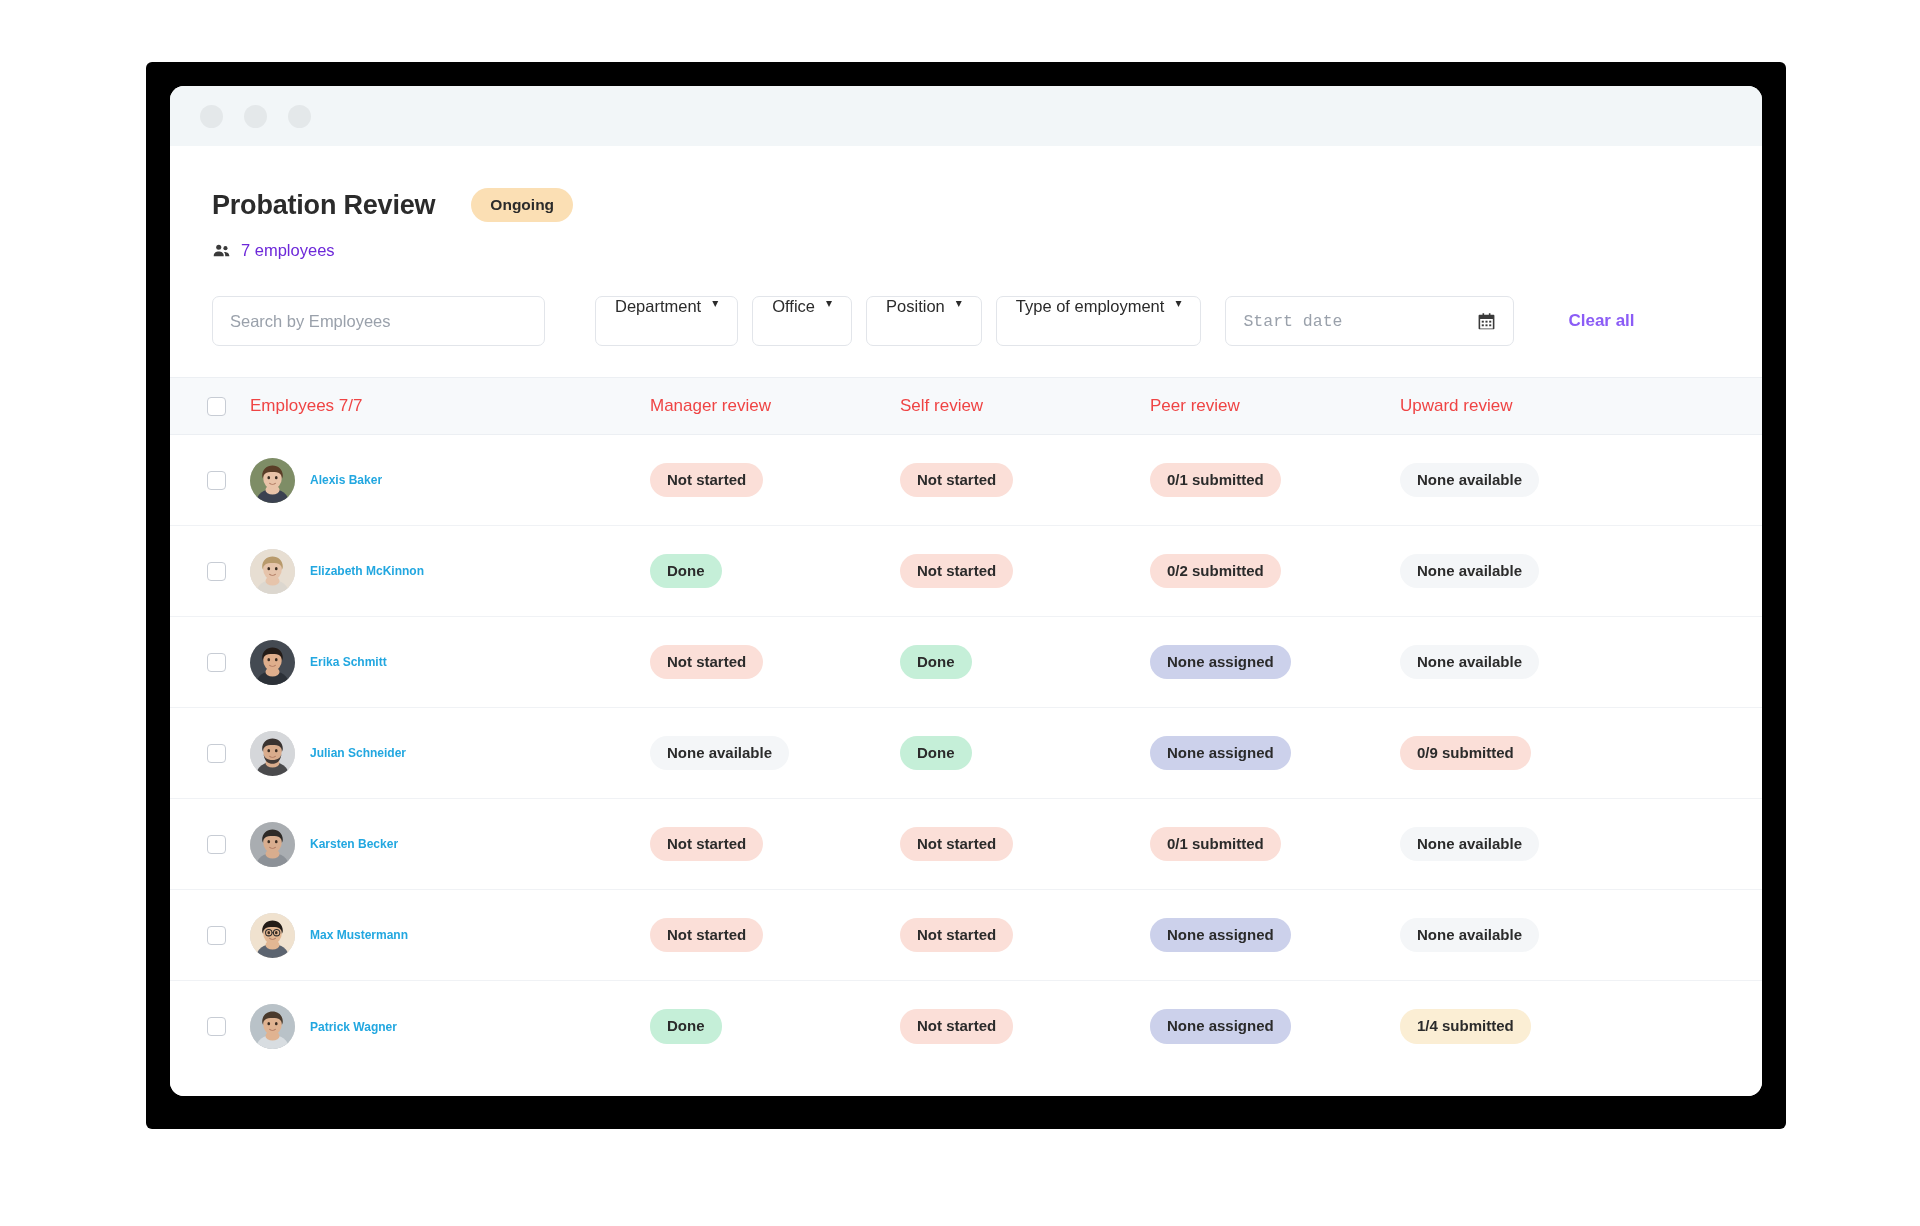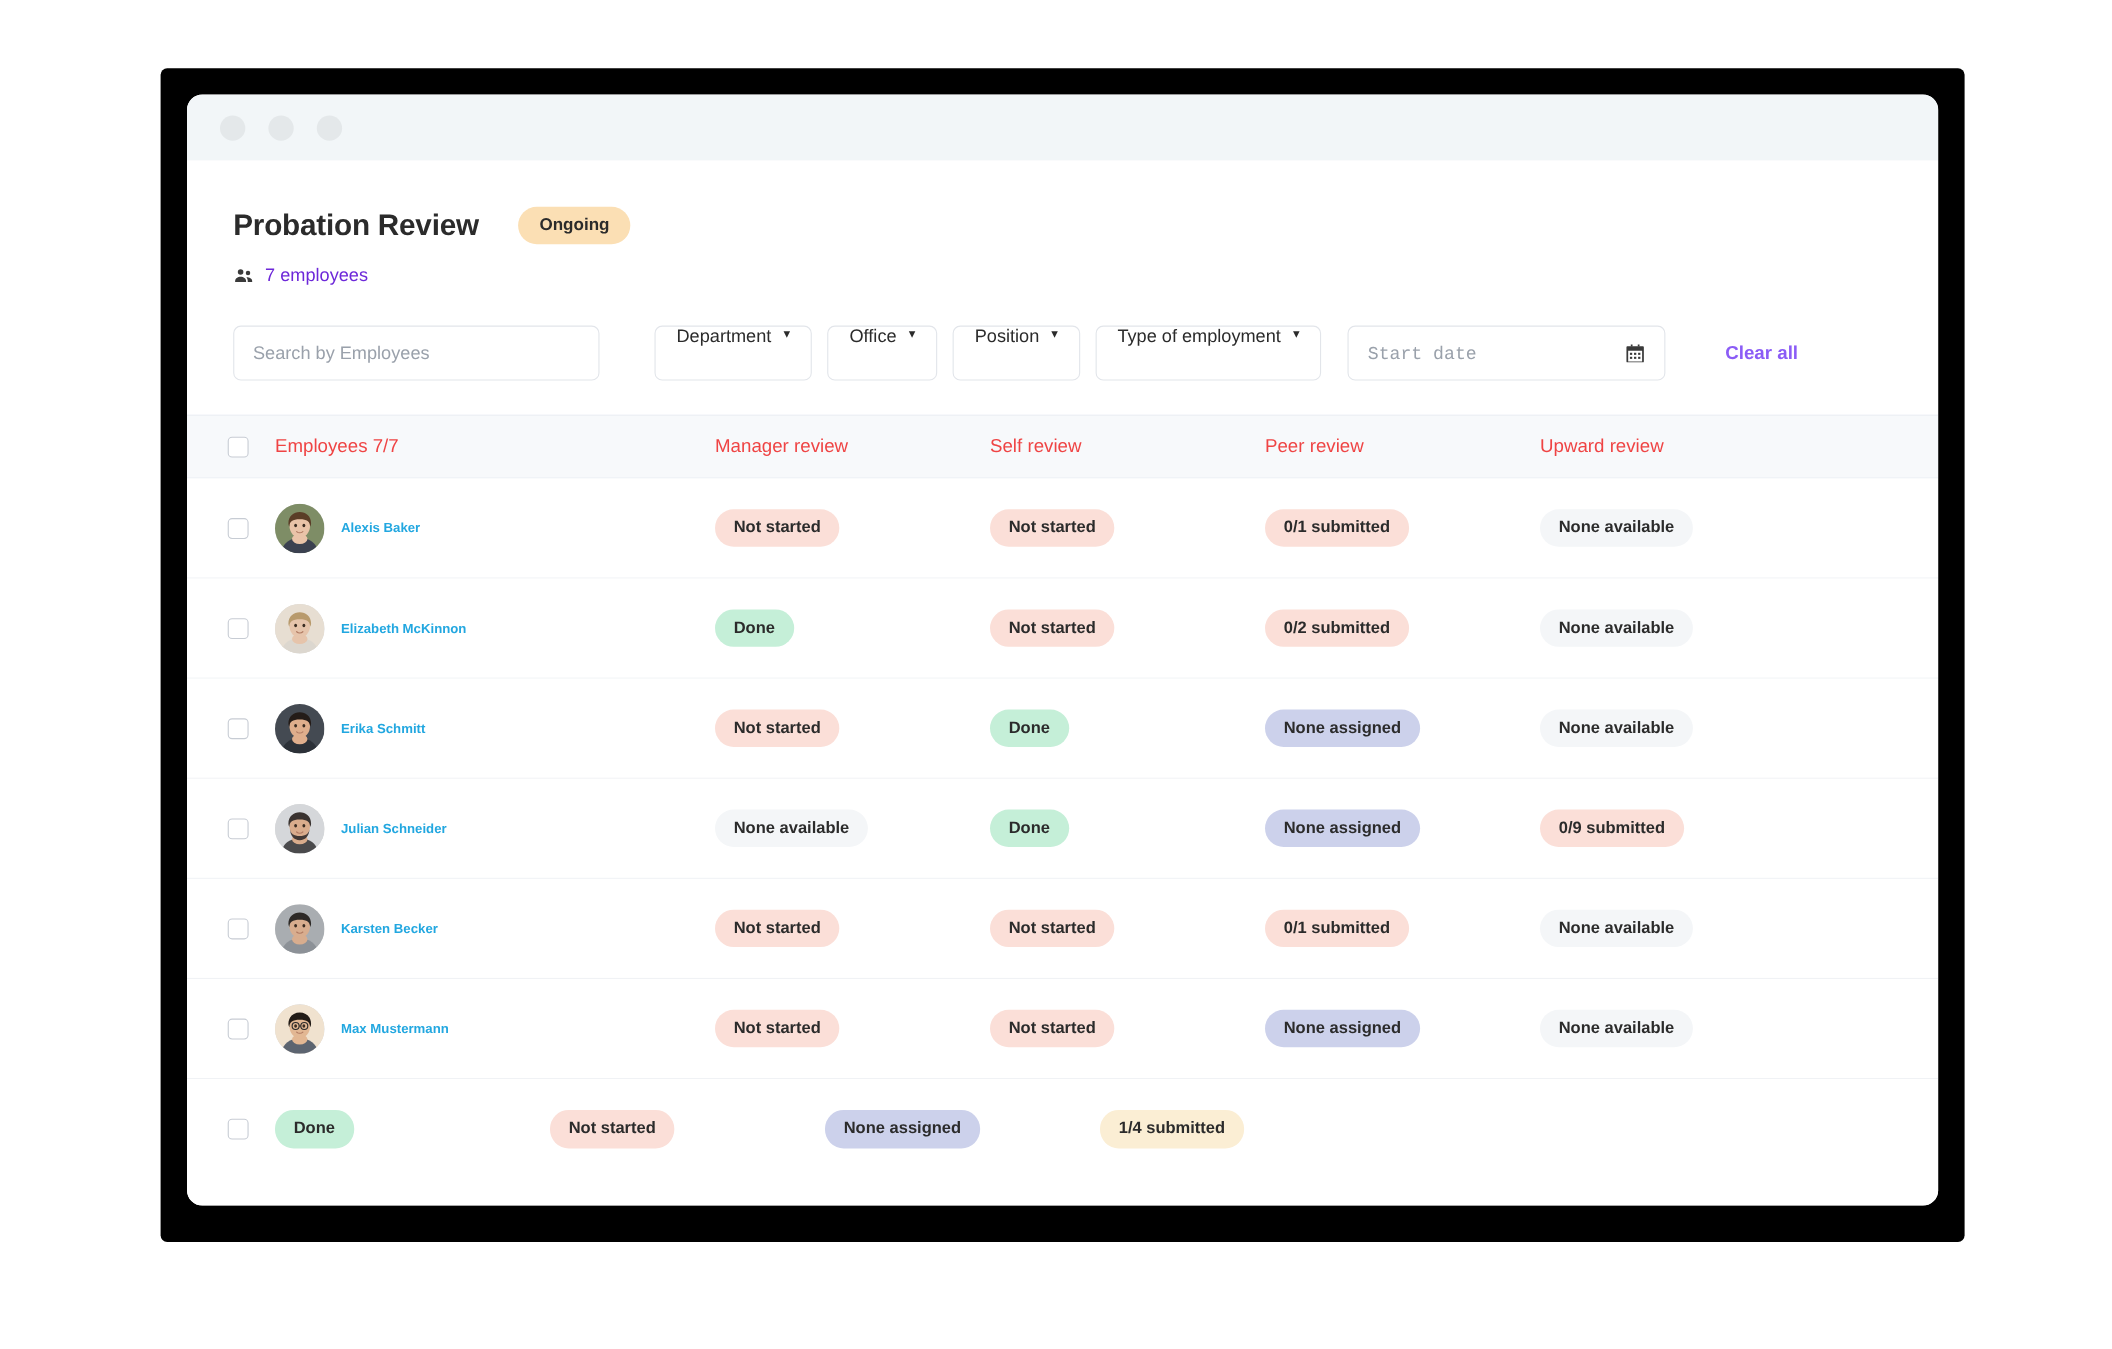--- a/index.html
+++ b/index.html
@@ -557,20 +557,37 @@
        <span class="badge noneassign">None assigned</span>
      </div>
               <div class="col-review">
        <span class="badge noneavail">None available</span>
      </div>
             </div>
             <div class="trow">
               <div class="col-check">
        <span class="checkbox"></span>
      </div>
+              <div class="col-name">
+       <span class="avatar">
+                  <svg viewBox="0 0 48 48" preserveAspectRatio="xMidYMid slice">
+    <rect width="48" height="48" fill="#b9c2c8"></rect>
+    <ellipse cx="24" cy="46" rx="17" ry="13" fill="#d8dde1"></ellipse>
+    <ellipse cx="24" cy="34" rx="7.5" ry="5" fill="#e0b391"></ellipse>
+    <ellipse cx="24" cy="21" rx="10" ry="12" fill="#e0b391"></ellipse>
+    <path d="M13 19c0-7 5-11 11-11s11 4 11 11c0 2-1 3-1 3 0-5-3-7-10-7s-10 2-10 7c0 0-1-1-1-3z" fill="#4a3a2c"></path>
+
+    <ellipse cx="20" cy="21" rx="1.4" ry="1.7" fill="#3a2c22"></ellipse>
+    <ellipse cx="28" cy="21" rx="1.4" ry="1.7" fill="#3a2c22"></ellipse>
+    <path d="M21 27c1.6 1.4 4.4 1.4 6 0" stroke="#b07a62" stroke-width="1.2" fill="none" stroke-linecap="round"></path>
+
+  </svg>
+                </span>
+       <span class="emp-name">Patrick Wagner</span>
+     </div>
               <div class="col-review">
        <span class="badge done">Done</span>
      </div>
               <div class="col-review">
        <span class="badge notstarted">Not started</span>
      </div>
               <div class="col-review">
        <span class="badge noneassign">None assigned</span>
      </div>
               <div class="col-review">

